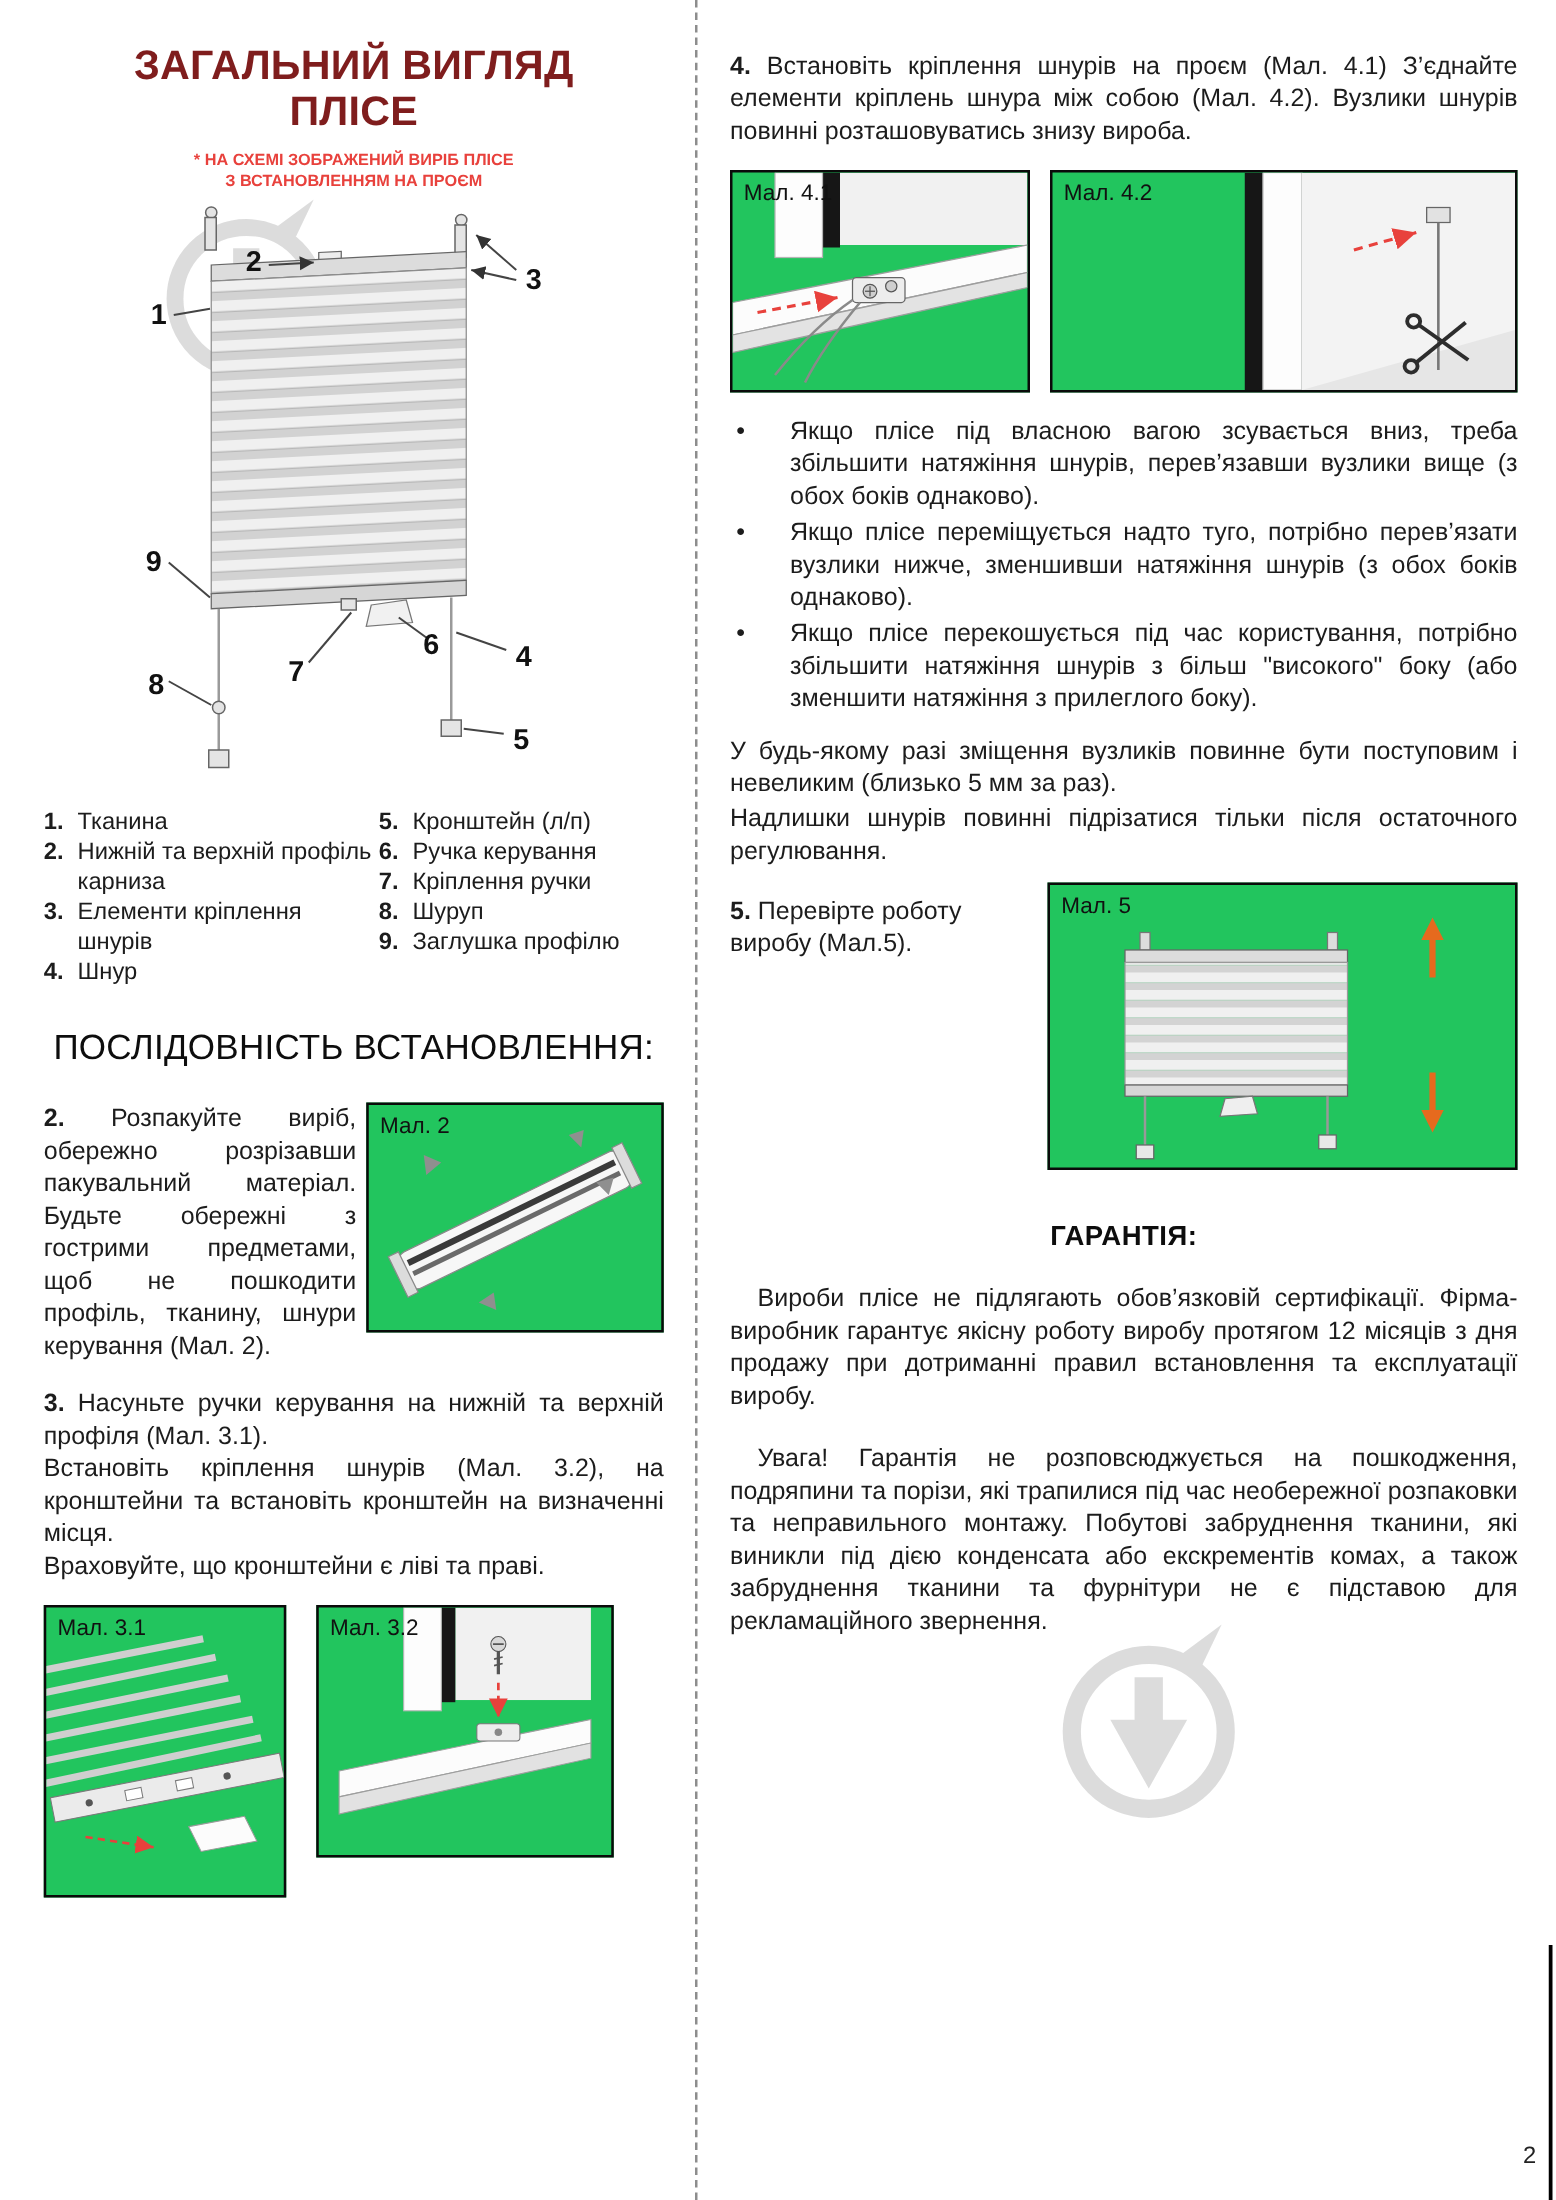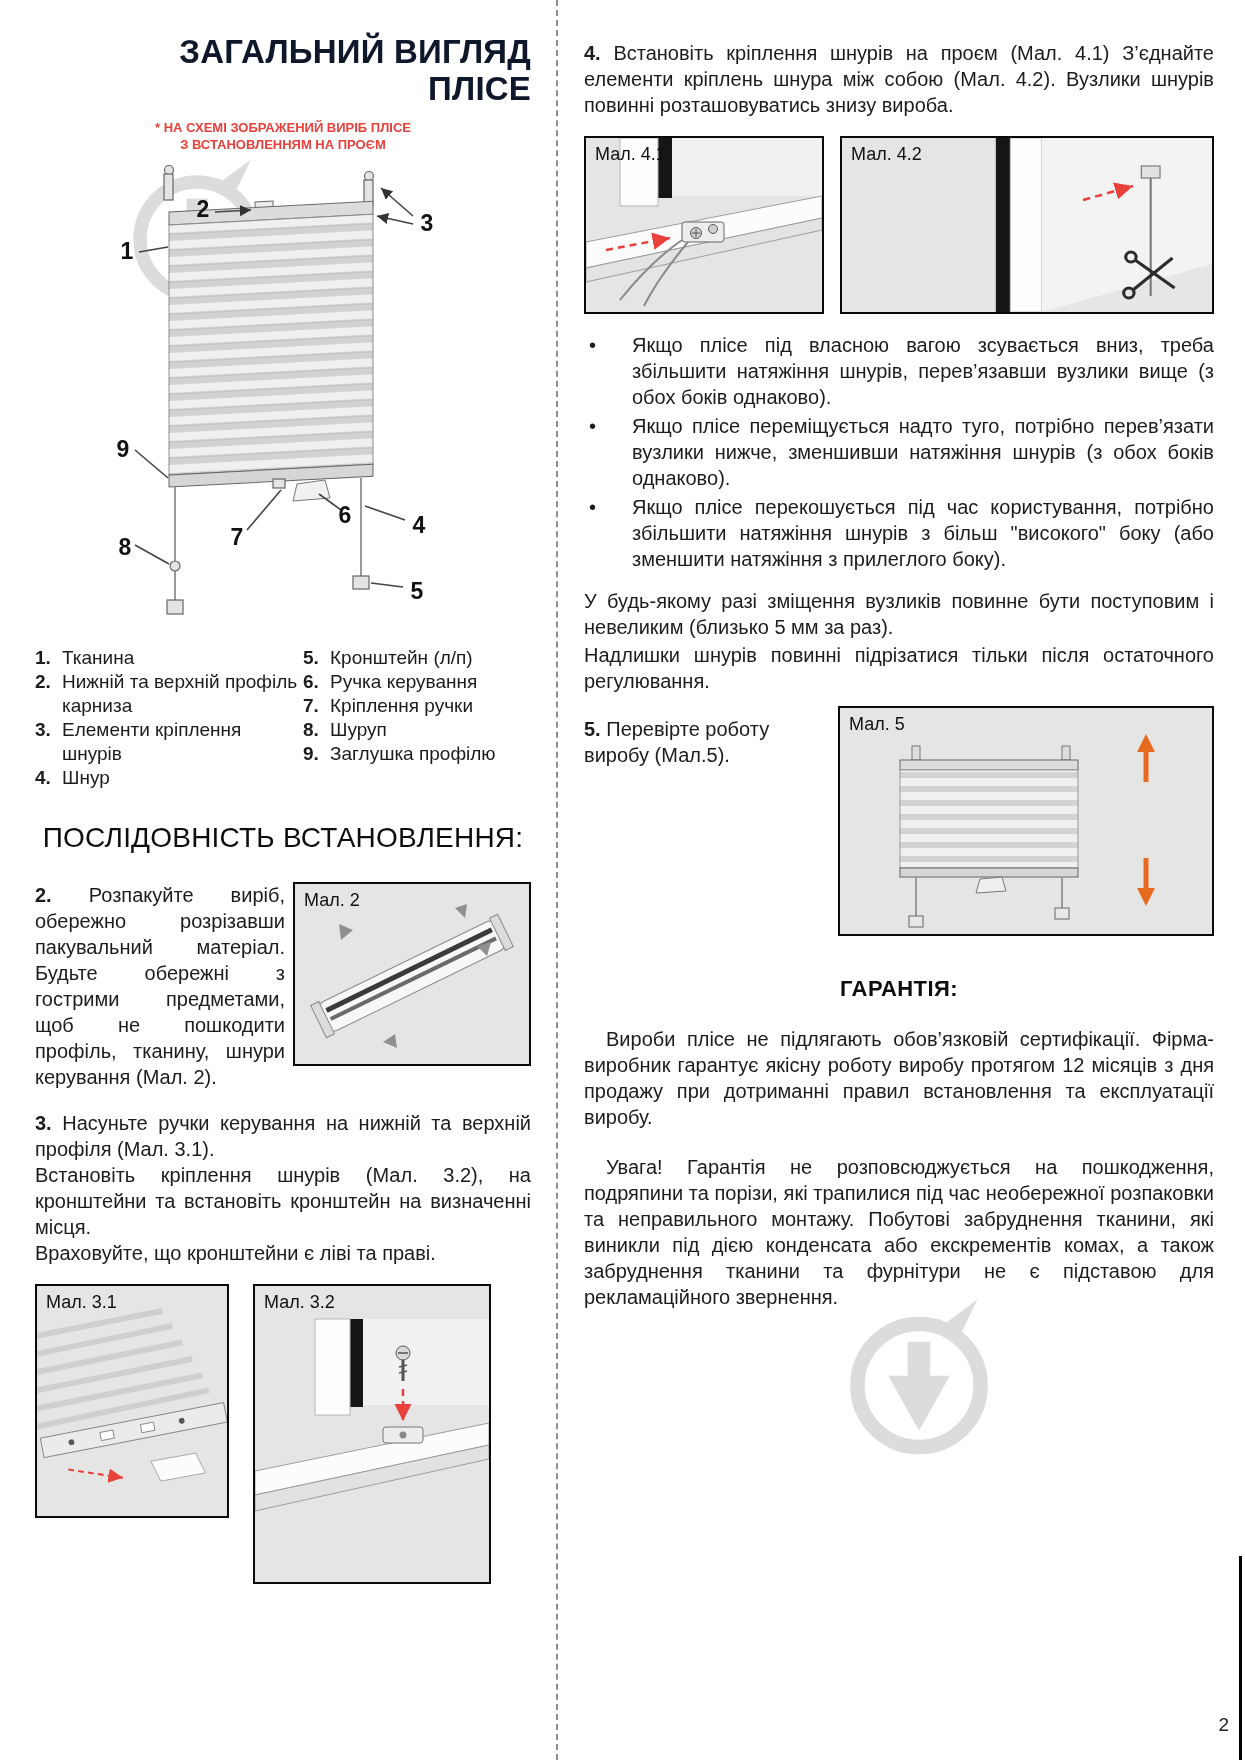--- a/index.html
+++ b/index.html
@@ -8,50 +8,50 @@
     width:1245px; height:1760px; position:relative; overflow:hidden;
     font-family:"Liberation Sans", sans-serif; color:#1c1c1c;
   }
   .page { position:absolute; inset:0; }
   .divider { position:absolute; left:556px; top:0; height:1760px; width:0; border-left:2px dashed #8d8d8d; z-index:2; }
   .watermark { position:absolute; z-index:0; opacity:.85; }
   .col { position:absolute; z-index:1; }
   .col-left { left:35px; top:34px; width:496px; }
   .col-right { left:584px; top:40px; width:630px; }
 
-  .main-title { text-align:right; font-size:33px; font-weight:700; line-height:1.12; color:#0f172a; letter-spacing:.2px; }
+  .main-title { text-align:center; font-size:33px; font-weight:700; line-height:1.12; color:#7f1d1d; letter-spacing:.2px; }
   .subtitle { margin-top:12px; text-align:center; font-weight:700; font-size:13px; line-height:1.3; color:#e8413c; }
 
   .diagram { position:relative; height:472px; margin-top:6px; }
   .diagram svg { position:absolute; inset:0; }
   .callout { position:absolute; width:28px; text-align:center; font-weight:700; font-size:23px; color:#111; }
 
   .legend { display:flex; margin-top:14px; font-size:19px; line-height:1.27; }
   .legend-colA { width:268px; }
   .legend-colB { flex:1; }
   .legend-item { display:flex; }
   .legend-num { font-weight:700; width:27px; flex:none; }
 
   .sequence-title { margin-top:32px; text-align:center; font-size:28px; font-weight:400; letter-spacing:.2px; color:#0d0d0d; }
 
   .body-text { font-size:20px; line-height:1.3; text-align:justify; }
   .stepnum { font-weight:700; }
 
   .step2-row { display:flex; margin-top:28px; }
   .step2-text { width:250px; }
-  .figbox { border:2.5px solid #0a0a0a; position:relative; background:#e5e5e5; overflow:hidden; }
+  .figbox { border:2.5px solid #0a0a0a; position:relative; background:#22c55e; overflow:hidden; }
   .figlabel { position:absolute; top:6px; left:9px; font-size:18px; color:#111; z-index:2; }
   .figbox svg { display:block; width:100%; height:100%; }
   .fig2 { width:238px; height:184px; margin-left:8px; flex:none; }
 
   .step3 { margin-top:20px; }
 
   .figs-row { display:flex; gap:24px; margin-top:18px; }
   .fig31 { width:194px; height:234px; }
-  .fig32 { width:238px; height:300px; }
+  .fig32 { width:238px; height:202px; }
 
   .figs4-row { display:flex; gap:16px; margin-top:18px; }
   .fig41 { width:240px; height:178px; flex:none; }
   .fig42 { flex:1; height:178px; }
 
   .bullets { margin-top:18px; }
   .bullet-item { position:relative; padding-left:48px; margin-bottom:3px; }
   .bullet-item::before { content:"\2022"; position:absolute; left:5px; top:0; font-size:20px; }
 
   .notes { margin-top:16px; }

